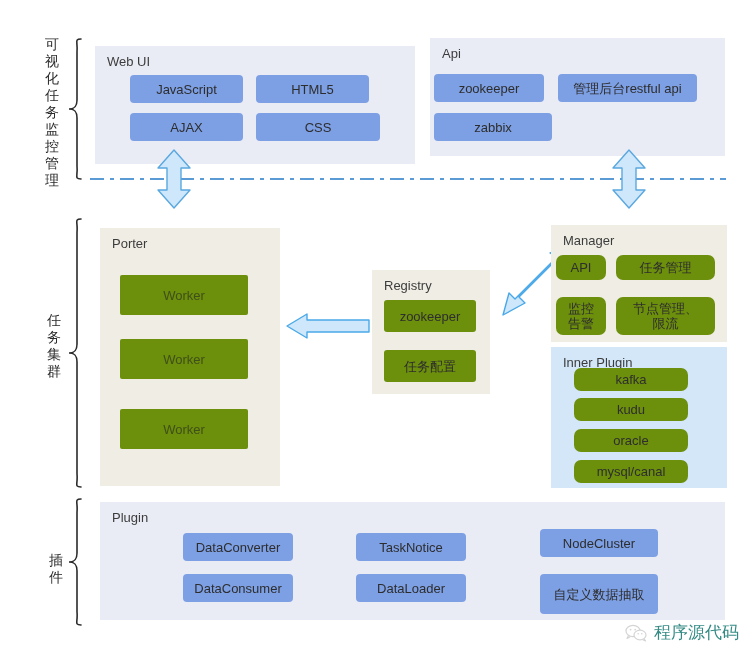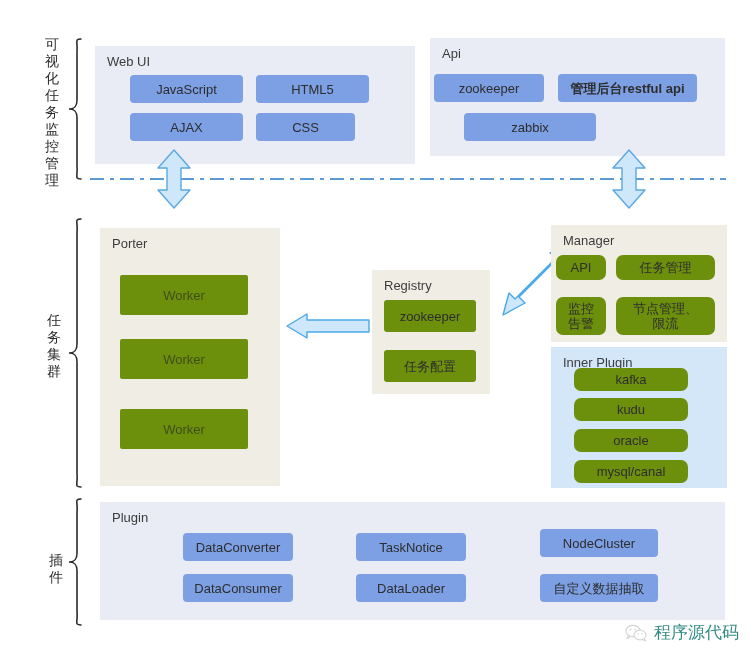--- a/index.html
+++ b/index.html
@@ -139,28 +139,28 @@
       <path d="M13 1 C6 1 10 4 9 14 L9 62 C9 70 5 71 1 71 C5 71 9 72 9 80 L9 128 C10 138 6 141 13 141" fill="none" stroke="#2b2b2b" stroke-width="1.6" stroke-linecap="round"></path>
     </svg>
   </div>
 
   <div class="panel bg-lavender" style="left:95px; top:46px; width:320px; height:118px;">
     <div class="panel-title">Web UI</div>
   </div>
   <div class="chip chip-blue" style="left:130px; top:75px; width:113px; height:28px;">JavaScript</div>
   <div class="chip chip-blue" style="left:256px; top:75px; width:113px; height:28px;">HTML5</div>
   <div class="chip chip-blue" style="left:130px; top:113px; width:113px; height:28px;">AJAX</div>
-  <div class="chip chip-blue" style="left:256px; top:113px; width:99px; height:28px;">CSS</div>
+  <div class="chip chip-blue" style="left:256px; top:113px; width:124px; height:28px;">CSS</div>
 
   <div class="panel bg-lavender" style="left:430px; top:38px; width:295px; height:118px;">
     <div class="panel-title">Api</div>
   </div>
   <div class="chip chip-blue" style="left:434px; top:74px; width:110px; height:28px;">zookeeper</div>
-  <div class="chip chip-blue" style="left:558px; top:74px; width:139px; height:28px;font-weight:bold;">管理后台restful api</div>
-  <div class="chip chip-blue" style="left:434px; top:113px; width:132px; height:28px;margin-left:30px;">zabbix</div>
+  <div class="chip chip-blue" style="left:558px; top:74px; width:139px; height:28px;">管理后台restful api</div>
+  <div class="chip chip-blue" style="left:434px; top:113px; width:118px; height:28px;">zabbix</div>
 
   <div class="divider"></div>
 
   <div class="arrow" style="left:153px; top:148px;">
     <svg width="42" height="62" viewBox="0 0 42 62">
       <path d="M21 2 L37 20 L28 20 L28 42 L37 42 L21 60 L5 42 L14 42 L14 20 L5 20 Z" fill="#cfe7fa" stroke="#5aa8e0" stroke-width="1.4" stroke-linejoin="round"></path>
     </svg>
   </div>
 
   <div class="arrow" style="left:608px; top:148px;">
@@ -227,21 +227,21 @@
   </div>
 
   <div class="panel bg-lavender" style="left:100px; top:502px; width:625px; height:118px;">
     <div class="panel-title">Plugin</div>
   </div>
   <div class="chip chip-blue" style="left:183px; top:533px; width:110px; height:28px;">DataConverter</div>
   <div class="chip chip-blue" style="left:356px; top:533px; width:110px; height:28px;">TaskNotice</div>
   <div class="chip chip-blue" style="left:183px; top:574px; width:110px; height:28px;">DataConsumer</div>
   <div class="chip chip-blue" style="left:540px; top:529px; width:118px; height:28px;">NodeCluster</div>
   <div class="chip chip-blue" style="left:356px; top:574px; width:110px; height:28px;">DataLoader</div>
-  <div class="chip chip-blue" style="left:540px; top:574px; width:118px; height:28px;">自定义数据抽取</div>
+  <div class="chip chip-blue" style="left:540px; top:574px; width:118px; height:40px;">自定义数据抽取</div>
 
   <div class="watermark">
     <span class="wm-icon">
       <svg width="22" height="18" viewBox="0 0 22 18">
         <ellipse cx="8" cy="7" rx="7" ry="5.6" fill="none" stroke="#cdcdcd" stroke-width="1.2"></ellipse>
         <path d="M3.5 11.4 L2 14.4 L5.2 12.8" fill="none" stroke="#cdcdcd" stroke-width="1.2" stroke-linejoin="round"></path>
         <circle cx="5.6" cy="5.6" r="0.9" fill="#cdcdcd"></circle>
         <circle cx="10.2" cy="5.6" r="0.9" fill="#cdcdcd"></circle>
         <ellipse cx="15" cy="11" rx="6" ry="4.8" fill="#ffffff" stroke="#cdcdcd" stroke-width="1.2"></ellipse>
         <path d="M19 14.6 L20.6 17 L17.8 15.7" fill="none" stroke="#cdcdcd" stroke-width="1.2" stroke-linejoin="round"></path>

